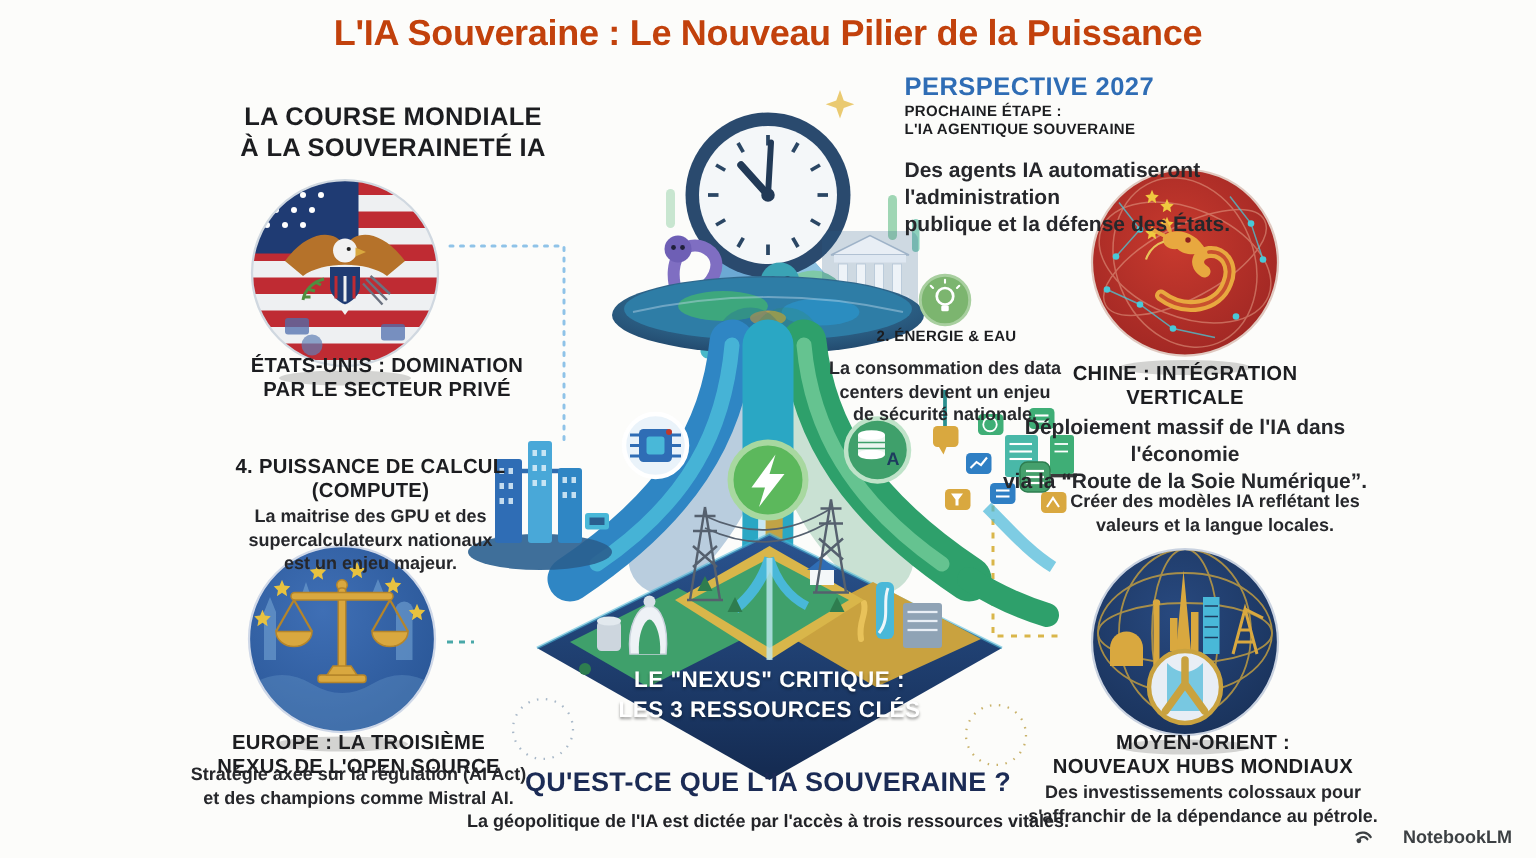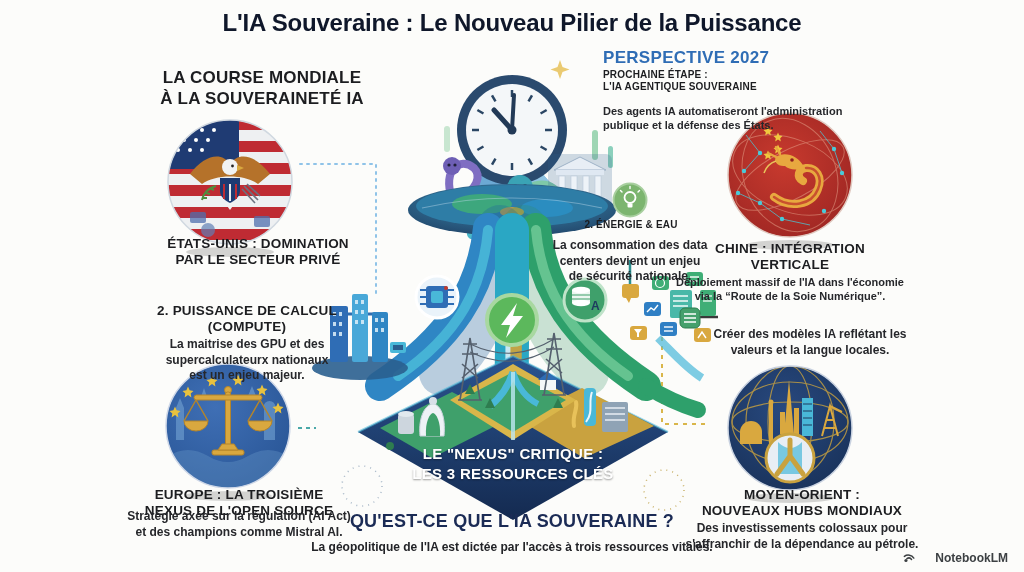--- a/index.html
+++ b/index.html
@@ -2,24 +2,24 @@
 <html><head>
 <meta charset="utf-8">
 <style>
   html,body{margin:0;padding:0;background:#e8e8e8;}
   #stage{position:relative;width:1024px;height:572px;margin:0 auto;background:#fcfcfa;
          overflow:hidden;font-family:"Liberation Sans",sans-serif;}
   .abs{position:absolute;}
   .c{text-align:center;}
   .hd{font-weight:800;color:#1c1d20;letter-spacing:.2px;line-height:1.22;white-space:pre-line;}
   .bd{font-weight:600;color:#26272b;line-height:1.3;white-space:pre-line;}
-  .title{font-size:24px;font-weight:800;color:#0f172a;letter-spacing:-.2px;}
+  .title{font-size:24px;font-weight:800;color:#c2410c;letter-spacing:-.2px;}
   .kicker{font-size:17px;font-weight:800;color:#2f6db5;letter-spacing:.3px;}
   .h17{font-size:17px;} .h14{font-size:10px;} .h135{font-size:13.5px;}
-  .b11{font-size:12px;} .b105{font-size:11px;}
+  .b11{font-size:12px;} .b105{font-size:14px;}
   .nexus{font-size:15px;font-weight:800;color:#ffffff;line-height:1.32;letter-spacing:.3px;
          text-shadow:0 1px 2px rgba(0,0,0,.4);white-space:pre-line;}
   .defhd{font-size:18px;font-weight:800;color:#1b2b55;letter-spacing:.2px;}
   .defbd{font-size:12px;font-weight:600;color:#222327;}
   .wm{display:flex;align-items:center;gap:18px;font-size:12px;font-weight:600;color:#3c4043;}
   svg{display:block;}
 </style>
 </head>
 <body>
 
@@ -470,21 +470,21 @@
   </svg>
 
   <div class="abs c title" style="left:0;top:9px;width:1024px;">L'IA Souveraine : Le Nouveau Pilier de la Puissance</div>
 
   <div class="abs c hd h135" style="left:118px;top:236px;width:280px;">ÉTATS-UNIS : DOMINATION
 PAR LE SECTEUR PRIVÉ</div>
 
   <div class="abs c hd h17" style="left:132px;top:68px;width:260px;">LA COURSE MONDIALE
 À LA SOUVERAINETÉ IA</div>
 
-  <div class="abs c hd h135" style="left:112px;top:303px;width:270px;">2. PUISSANCE DE CALCUL
+  <div class="abs c hd h135" style="left:112px;top:303px;width:270px;">4. PUISSANCE DE CALCUL
 (COMPUTE)</div>
   <div class="abs c bd b11" style="left:132px;top:337px;width:230px;">La maitrise des GPU et des
 supercalculateurx nationaux
 est un enjeu majeur.</div>
 
   <div class="abs c hd h135" style="left:104px;top:487px;width:270px;">EUROPE : LA TROISIÈME
 NEXUS DE L'OPEN SOURCE</div>
   <div class="abs c bd b11" style="left:104px;top:509px;width:270px;">Stratégie axée sur la régulation (AI Act)
 et des champions comme Mistral AI.</div>
 

